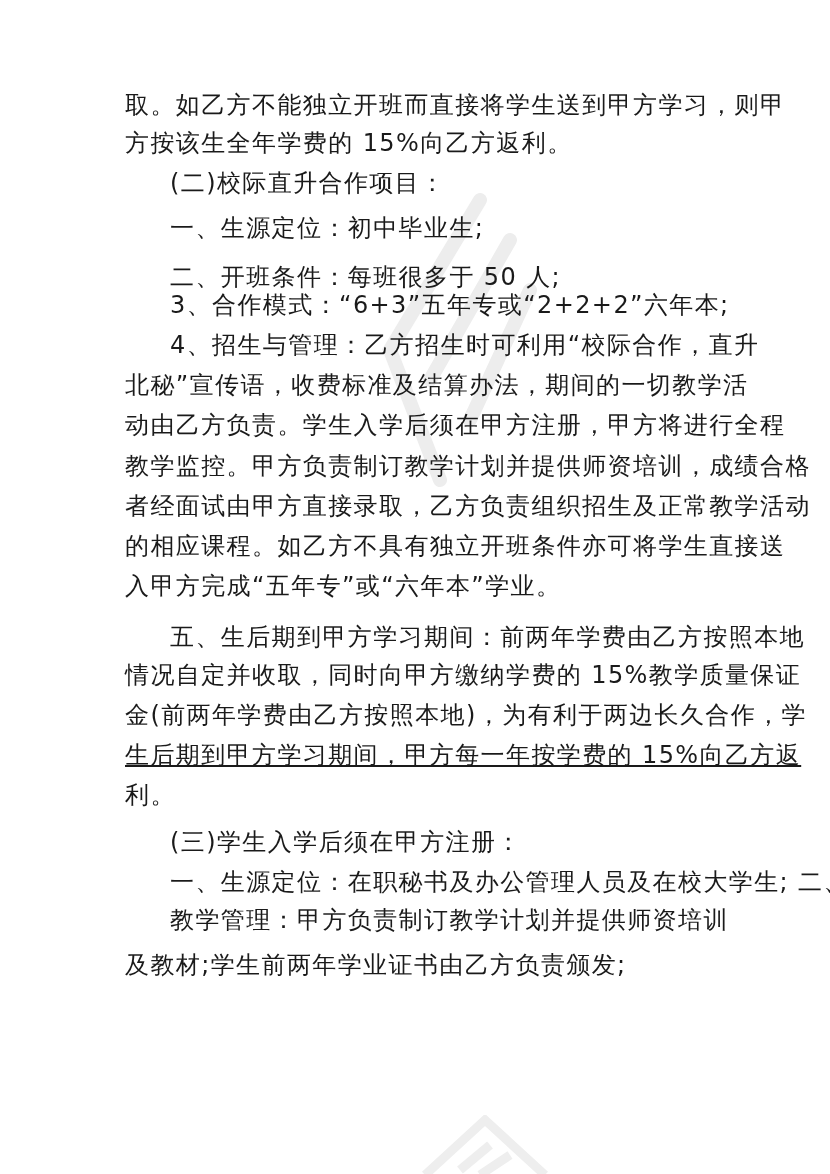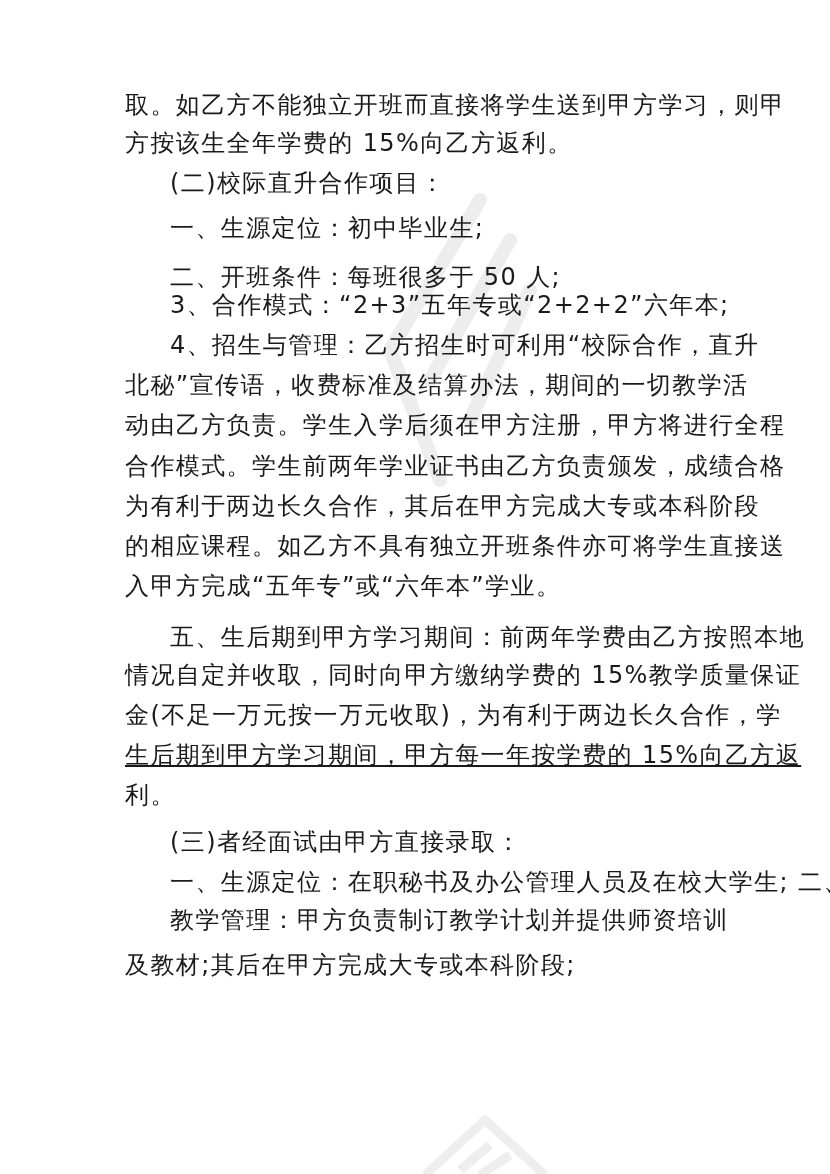--- a/index.html
+++ b/index.html
@@ -29,31 +29,31 @@
       <path d="M60 60 L90 40"></path>
     </g>
   </svg>
 
   <div id="lines">
       <div class="line" style="top: 90px;">取。如乙方不能独立开班而直接将学生送到甲方学习，则甲</div>
       <div class="line" style="top: 128px;">方按该生全年学费的 15%向乙方返利。</div>
       <div class="line indent" style="top: 168px;">(二)校际直升合作项目：</div>
       <div class="line indent" style="top: 213px;">一、生源定位：初中毕业生;</div>
       <div class="line indent" style="top: 250px; margin-top: 12px;">二、开班条件：每班很多于 50 人;</div>
-      <div class="line indent" style="top: 290px;">3、合作模式：“2+3”五年专或“2+2+2”六年本;</div>
+      <div class="line indent" style="top: 290px;">3、合作模式：“6+3”五年专或“2+2+2”六年本;</div>
       <div class="line indent" style="top: 330px;">4、招生与管理：乙方招生时可利用“校际合作，直升</div>
       <div class="line" style="top: 370px;">北秘”宣传语，收费标准及结算办法，期间的一切教学活</div>
       <div class="line" style="top: 410px;">动由乙方负责。学生入学后须在甲方注册，甲方将进行全程</div>
-      <div class="line" style="top: 451px;">合作模式。学生前两年学业证书由乙方负责颁发，成绩合格</div>
-      <div class="line" style="top: 491px;">为有利于两边长久合作，其后在甲方完成大专或本科阶段</div>
+      <div class="line" style="top: 451px;">教学监控。甲方负责制订教学计划并提供师资培训，成绩合格</div>
+      <div class="line" style="top: 491px;">者经面试由甲方直接录取，乙方负责组织招生及正常教学活动</div>
       <div class="line" style="top: 531px;">的相应课程。如乙方不具有独立开班条件亦可将学生直接送</div>
       <div class="line" style="top: 571px;">入甲方完成“五年专”或“六年本”学业。</div>
       <div class="line indent" style="top: 622px;">五、生后期到甲方学习期间：前两年学费由乙方按照本地</div>
       <div class="line" style="top: 660px;">情况自定并收取，同时向甲方缴纳学费的 15%教学质量保证</div>
-      <div class="line" style="top: 700px;">金(不足一万元按一万元收取)，为有利于两边长久合作，学</div>
+      <div class="line" style="top: 700px;">金(前两年学费由乙方按照本地)，为有利于两边长久合作，学</div>
       <div class="line" style="top: 740px; text-decoration: underline;">生后期到甲方学习期间，甲方每一年按学费的 15%向乙方返</div>
       <div class="line" style="top: 780px;">利。</div>
-      <div class="line indent" style="top: 827px;">(三)者经面试由甲方直接录取：</div>
+      <div class="line indent" style="top: 827px;">(三)学生入学后须在甲方注册：</div>
       <div class="line indent" style="top: 867px;">一、生源定位：在职秘书及办公管理人员及在校大学生; 二、</div>
       <div class="line indent" style="top: 905px;">教学管理：甲方负责制订教学计划并提供师资培训</div>
-      <div class="line" style="top: 950px;">及教材;其后在甲方完成大专或本科阶段;</div>
+      <div class="line" style="top: 950px;">及教材;学生前两年学业证书由乙方负责颁发;</div>
     </div>
 </div>
 
 </body></html>

